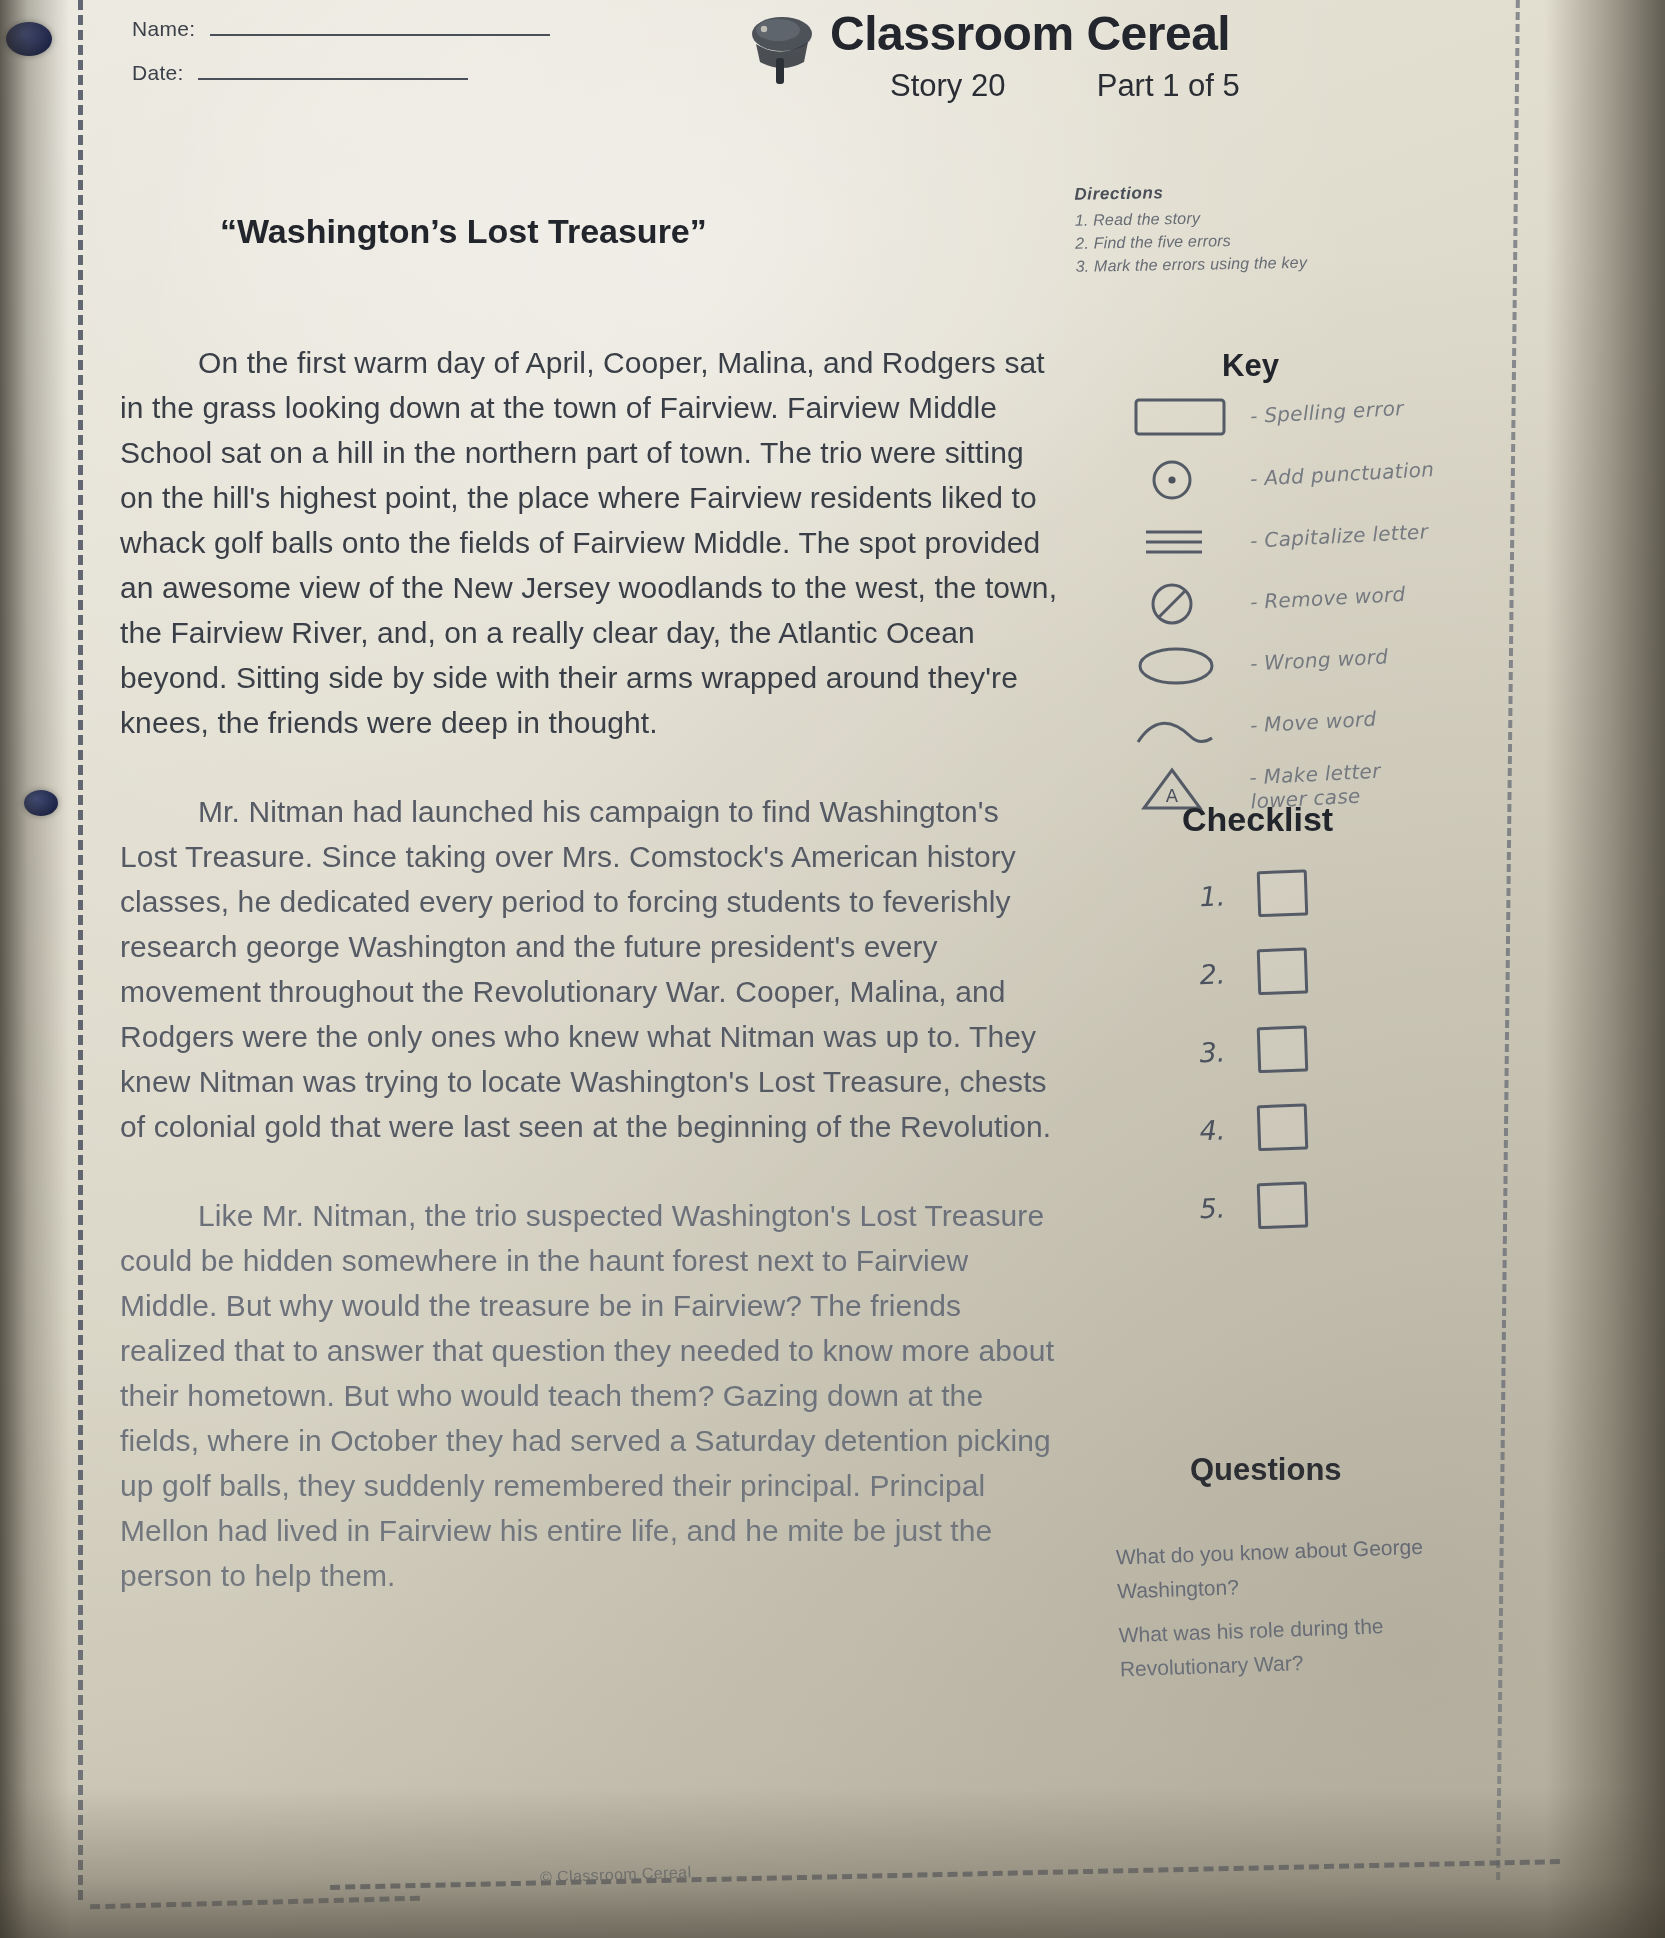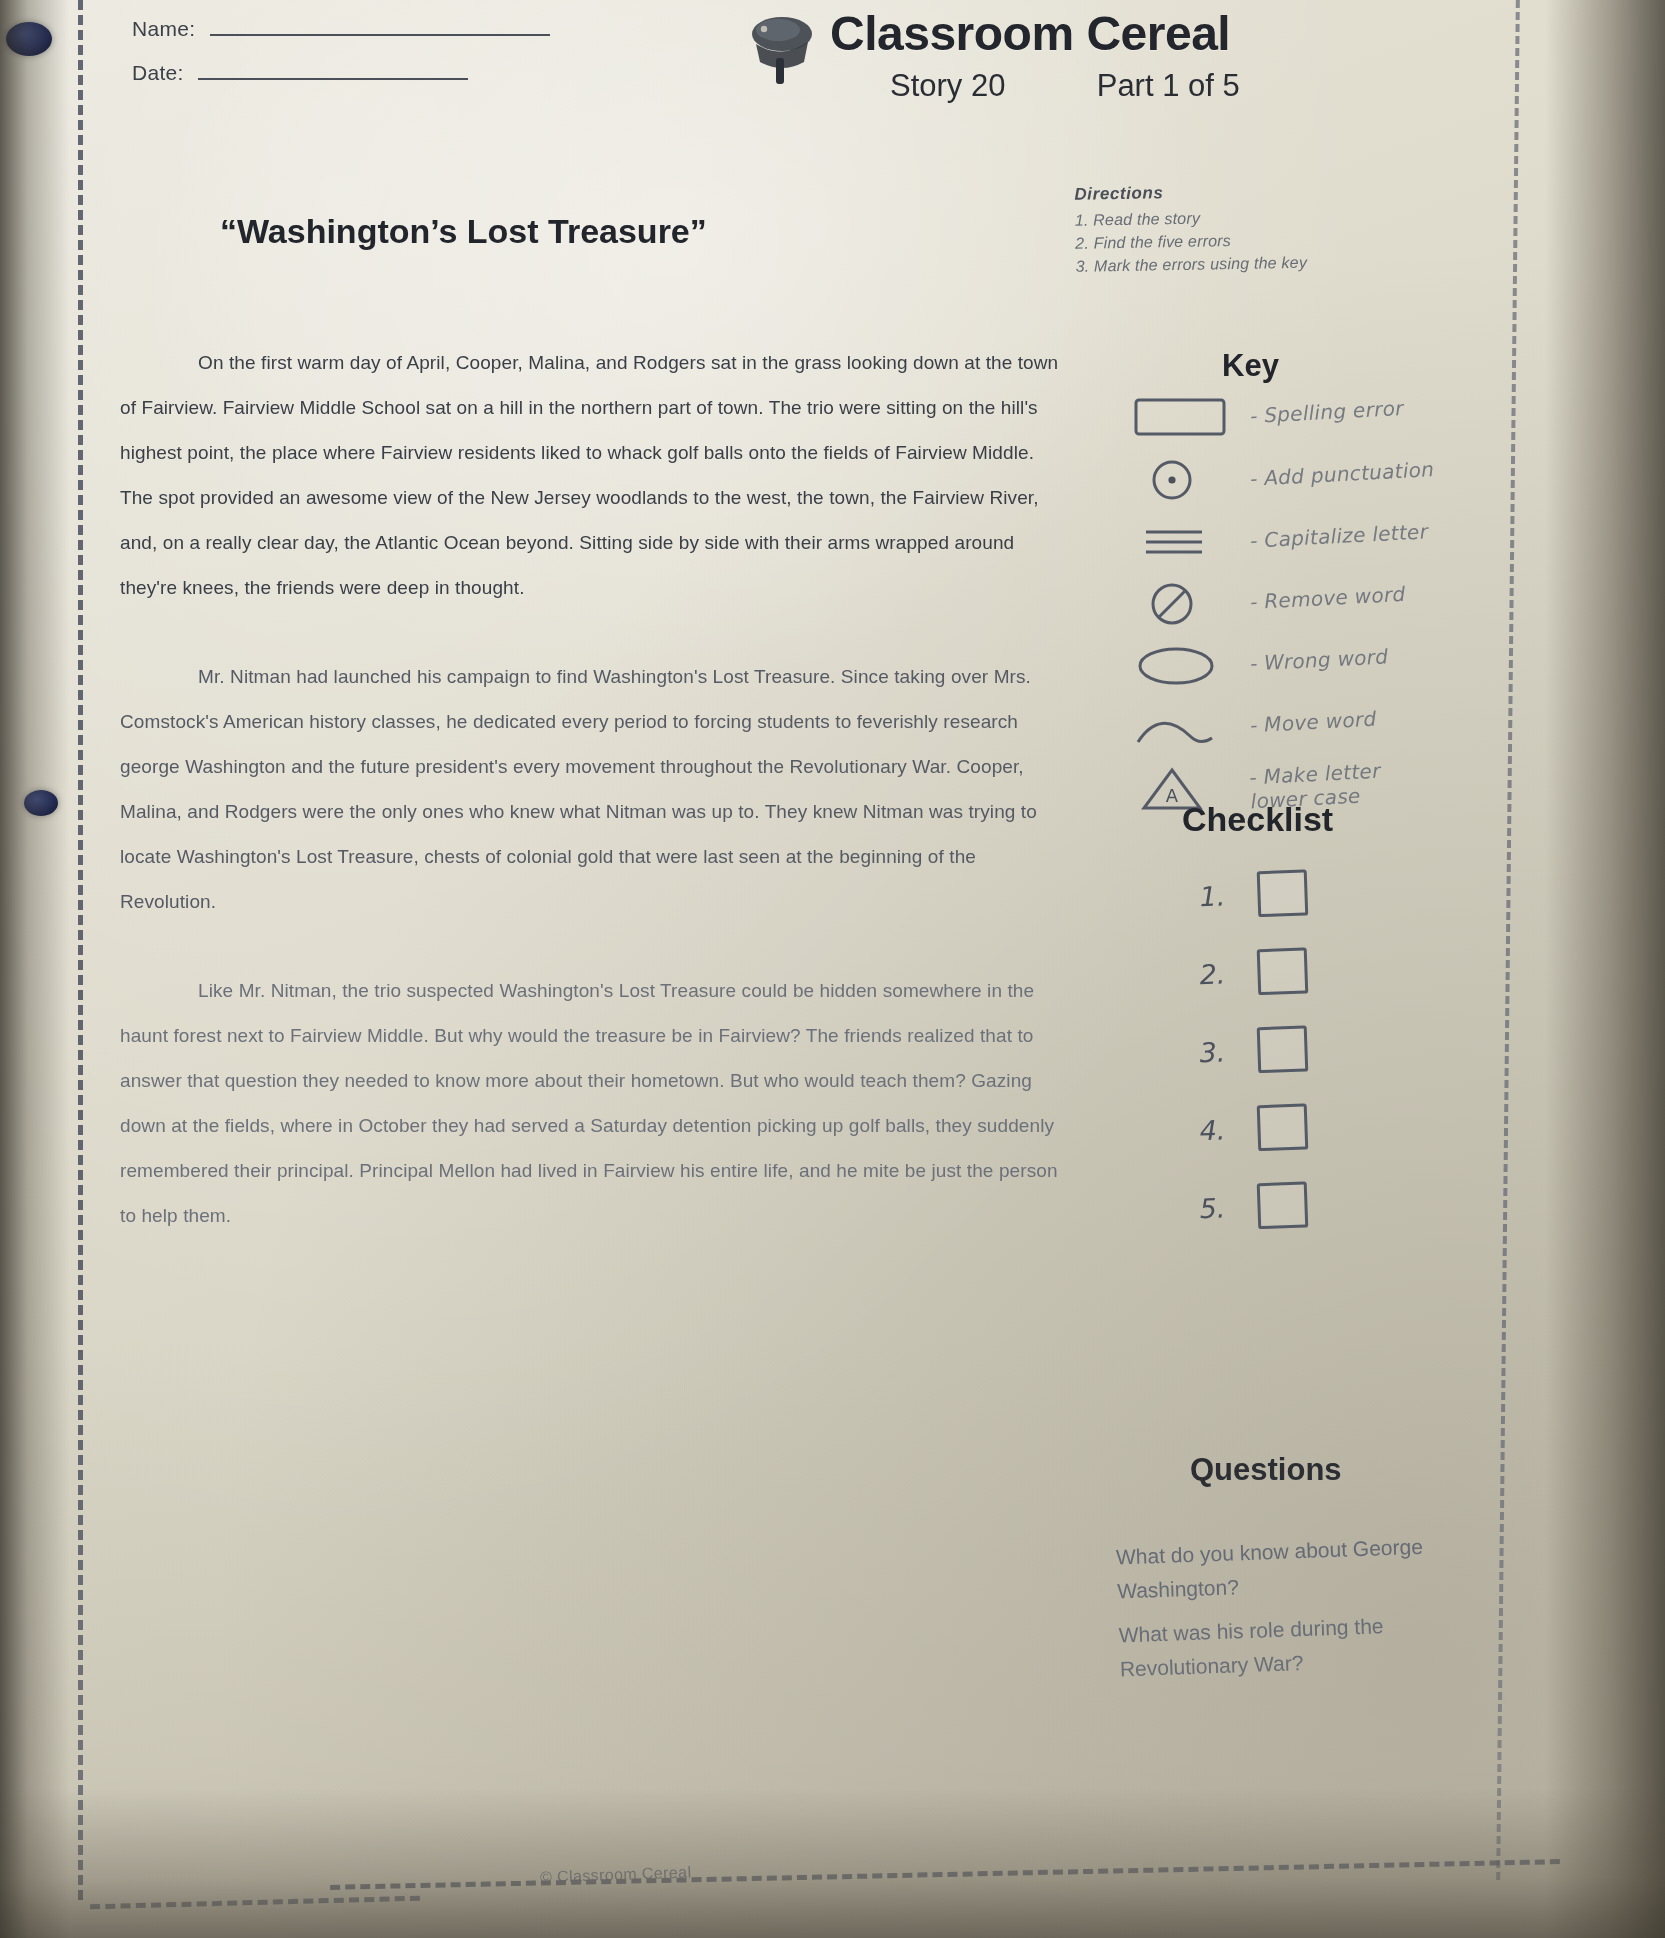--- a/index.html
+++ b/index.html
@@ -185,21 +185,21 @@
     font-size: 29px;
     color: #2b2e35;
   }
 
   
   .story {
     position: absolute;
     left: 120px; top: 340px;
     width: 940px;
     color: #3a3e47;
-    font-size: 19px;
+    font-size: 30px;
     line-height: 45px;
     letter-spacing: .1px;
   }
   .story p { margin: 0 0 44px 0; text-indent: 78px; }
   .story p:last-child { margin-bottom: 0; }
   .fade-1 { color: #555a64; }
   .fade-2 { color: #6b707a; }
 
   
   .key-head {

